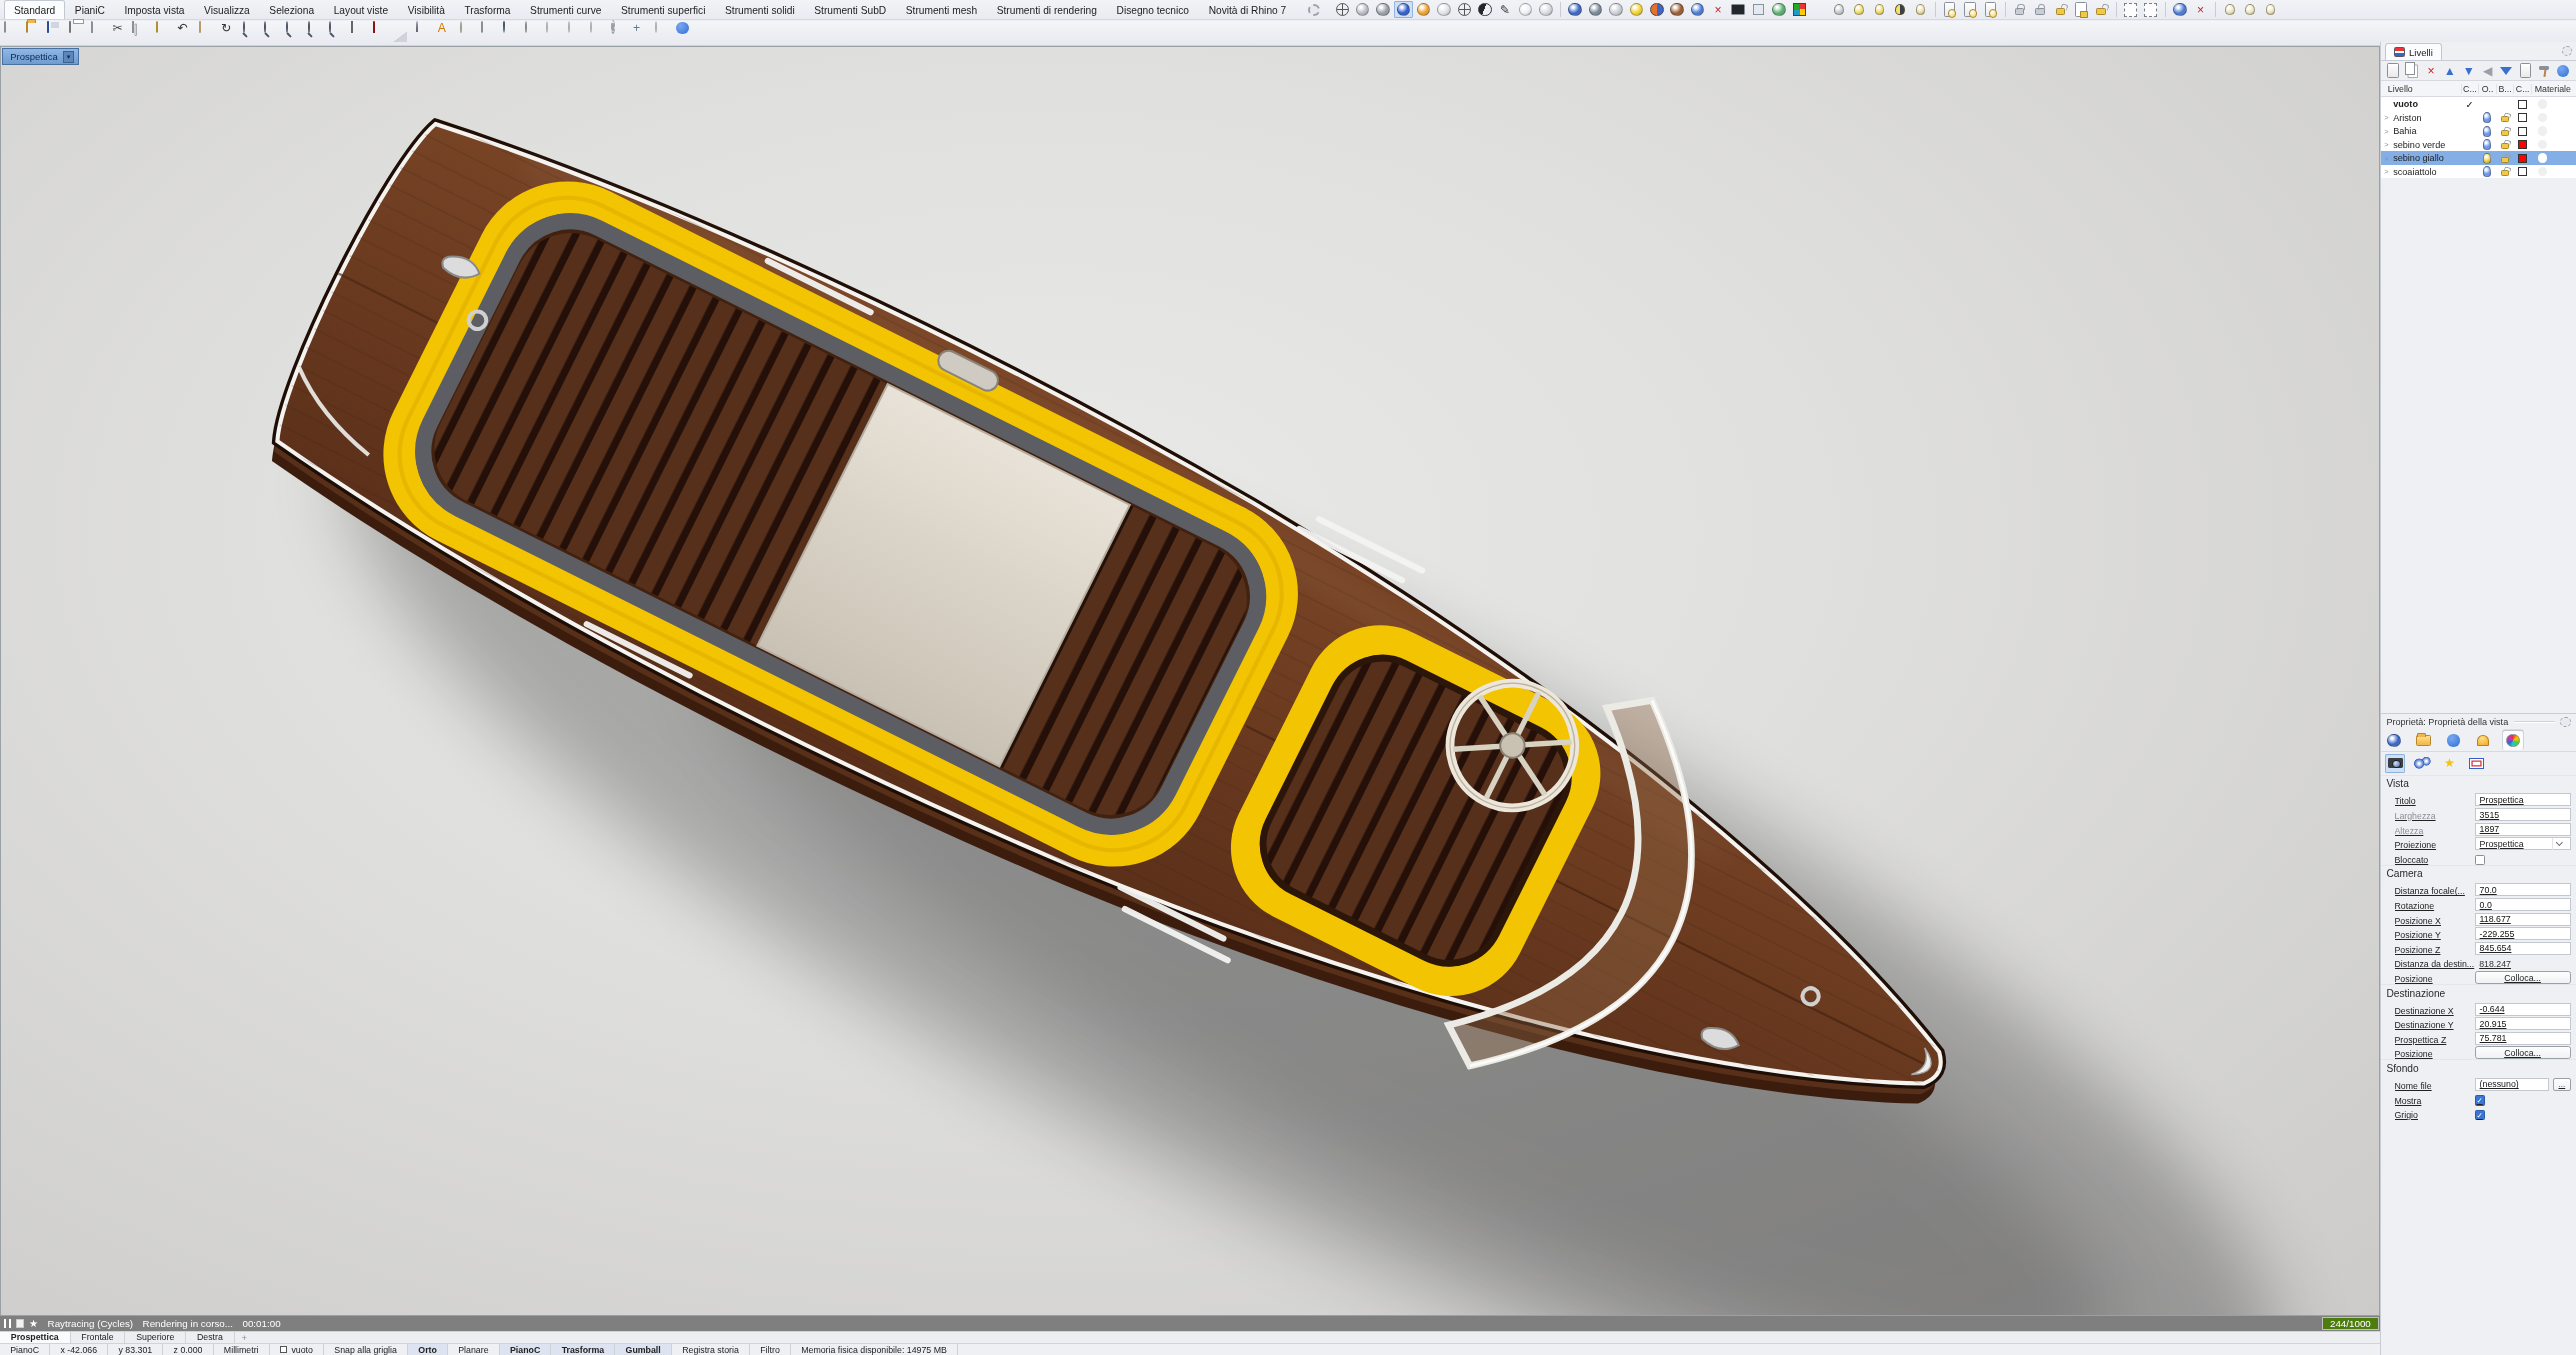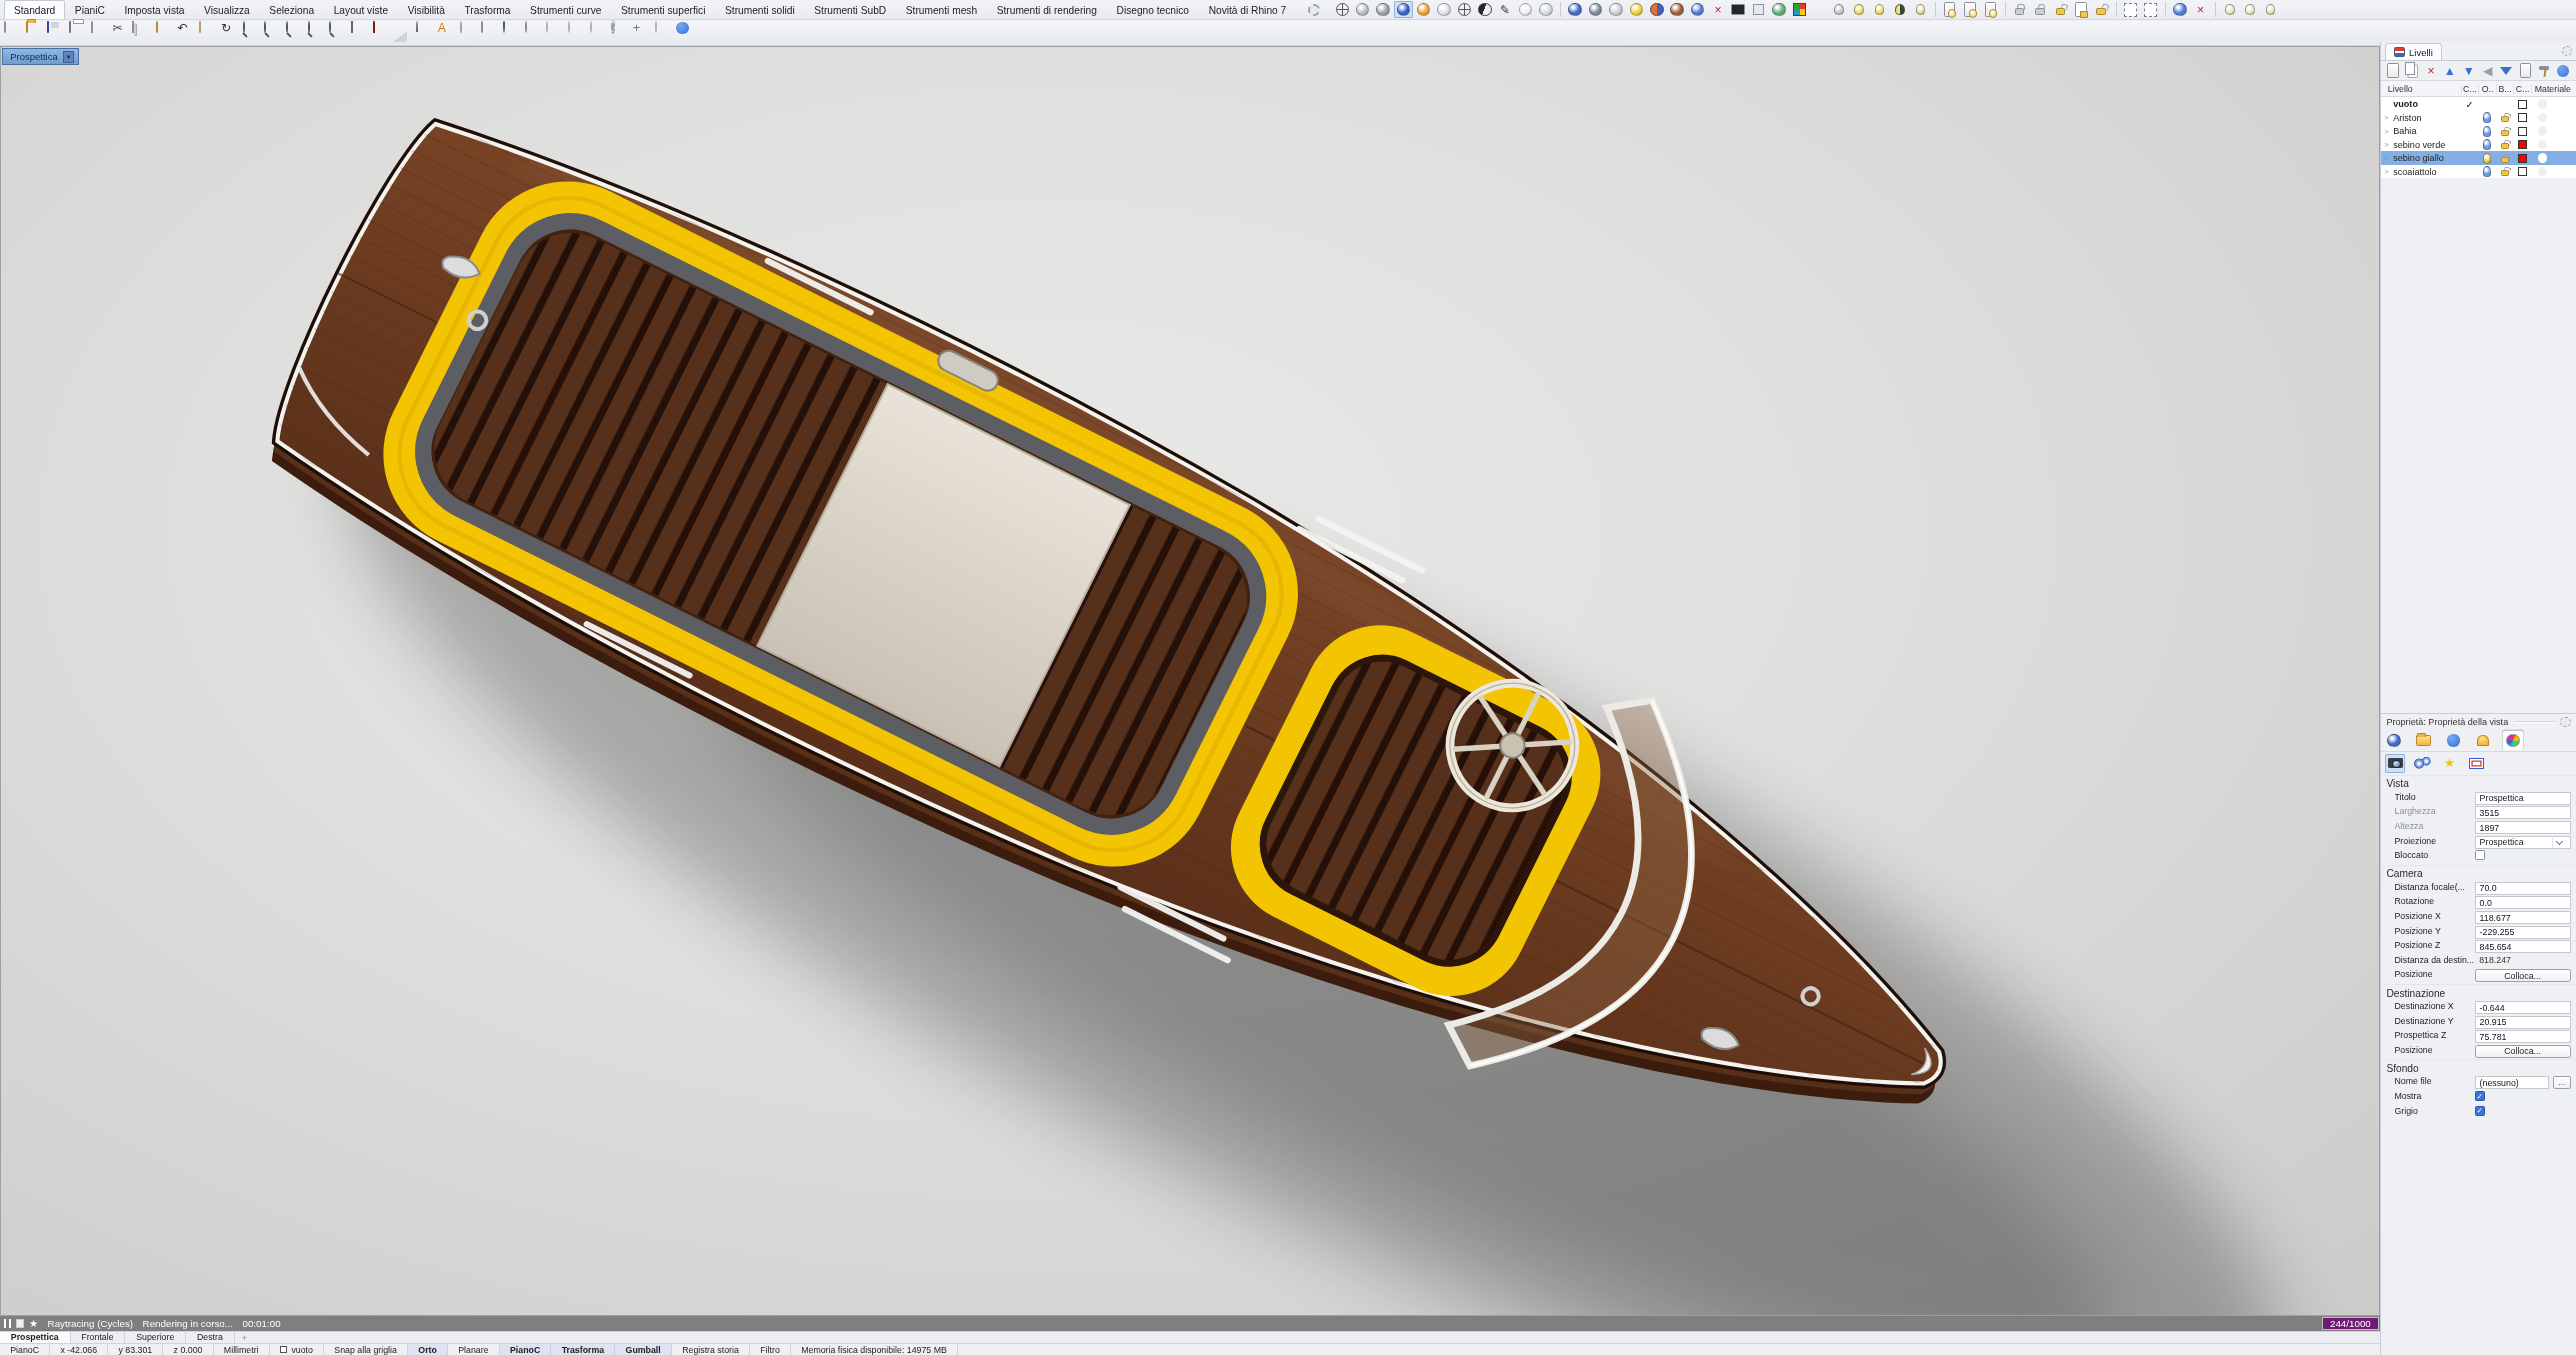--- a/index.html
+++ b/index.html
@@ -119,21 +119,21 @@
             font-size:9.5px; padding:0 4.1px 0 6.8px; }
   .vp-tab .arrowbox { margin-left:5.4px; width:10.8px; height:11.5px; background:#5e86ba; border:0.7px solid #3d618f;
             display:flex; align-items:center; justify-content:center; color:#0d2c55; font-size:6.1px; }
   .vp-svg { position:absolute; inset:0; width:100%; height:100%; }
 
   
   .renderbar { position:absolute; left:0; top:1316px; width:2380px; height:15px; background:#7f7f7f;
                display:flex; align-items:center; color:#fff; font-size:9.8px; gap:9.5px; padding:0 1.4px; }
   .renderbar .grp { display:flex; align-items:center; gap:4.7px; padding-left:2.7px; }
   .renderbar .counter { margin-left:auto; height:12.2px; display:flex; align-items:center; padding:0 6.8px;
-               background:#701a75; border:0.7px solid #bfbfbf; }
+               background:#4d7c0f; border:0.7px solid #bfbfbf; }
 
   
   .viewtabs { position:absolute; left:0; top:1331px; width:2380px; height:11.5px; background:#eceef2;
               border-top:0.7px solid #cfd2d8; display:flex; align-items:stretch; font-size:8.8px; }
   .viewtabs .vt { display:flex; align-items:center; padding:0 10.8px; border-right:0.7px solid #cfd2d8; color:#222; }
   .viewtabs .vt.active { background:#fafbfc; font-weight:bold; }
   .viewtabs .vt-add { display:flex; align-items:center; padding:0 6.8px; color:#8a8f98; font-size:9.5px; }
 
   
   .statusbar { position:absolute; left:0; top:1343px; width:2576px; height:12.2px; background:#eef0f4;
@@ -181,21 +181,21 @@
   .props { position:absolute; left:0; top:671px; width:100%; bottom:0; border-top:0.7px solid #c8ccd4; background:#eef0f4; }
   .props-header { display:flex; align-items:center; height:16.2px; padding:0 5.4px; font-size:9.1px; color:#333; gap:5.4px; }
   .props-header .rule { flex:1; height:2px; border-top:0.7px solid #d0d3da; border-bottom:0.7px solid #fff; }
   .props-tabs { display:flex; align-items:center; height:21.7px; padding:0 2.7px; gap:9.5px; border-bottom:0.7px solid #d6d9df; }
   .props-tabs .ic, .props-sub .ic { display:inline-flex; align-items:center; justify-content:center; width:20.3px; height:19px; border-radius:2px; }
   .props-tabs .ic.sel { background:#fbfcfe; box-shadow:0 -0.7px 0 0.7px #c3c7cf; }
   .props-sub { display:flex; align-items:center; height:23px; padding:0 4.1px; gap:6.8px; }
   .props-sub .ic.sel { background:#cfe0f5; box-shadow:inset 0 0 0 0.7px #7aa3d8; }
   .sect-title { height:17px; display:flex; align-items:center; padding-left:5.4px; font-size:10.2px; color:#2a2a2a;
                 border-top:0.7px solid #e3e6ec;text-align:center; }
-  .prow { display:flex; align-items:flex-start; height:14.6px; padding-left:13.5px; }
+  .prow { display:flex; align-items:flex-end; height:14.6px; padding-left:13.5px;text-decoration:underline; }
   .prow .plabel { width:80px; font-size:8.8px; color:#222; white-space:nowrap; overflow:hidden; }
   .prow .plabel.muted { color:#8a8f96; }
   .prow .pval { flex:1; margin-right:5.4px; display:flex; align-items:center; }
   .field { flex:1; height:13px; background:#fff; border:0.7px solid #c3c7cf; display:flex; align-items:center;
            padding:0 4.1px; font-size:8.8px; color:#111; }
   .rovalue { font-size:8.8px; color:#333; padding-left:4.7px; }
   .pbtn { flex:1; height:13px; border:0.7px solid #9aa0a8; border-radius:2.7px; background:linear-gradient(#fefefe,#f0f1f4);
           display:flex; align-items:center; justify-content:center; font-size:8.8px; }
   .selwrap { flex:1; height:13px; background:#fff; border:0.7px solid #c3c7cf; display:flex; align-items:center; padding:0 4.1px; font-size:8.8px; }
   .selwrap .chevbox { margin-left:auto; width:13.5px; height:11.5px; border-left:0.7px solid #dfe2e8; display:flex; align-items:center; justify-content:center; }

